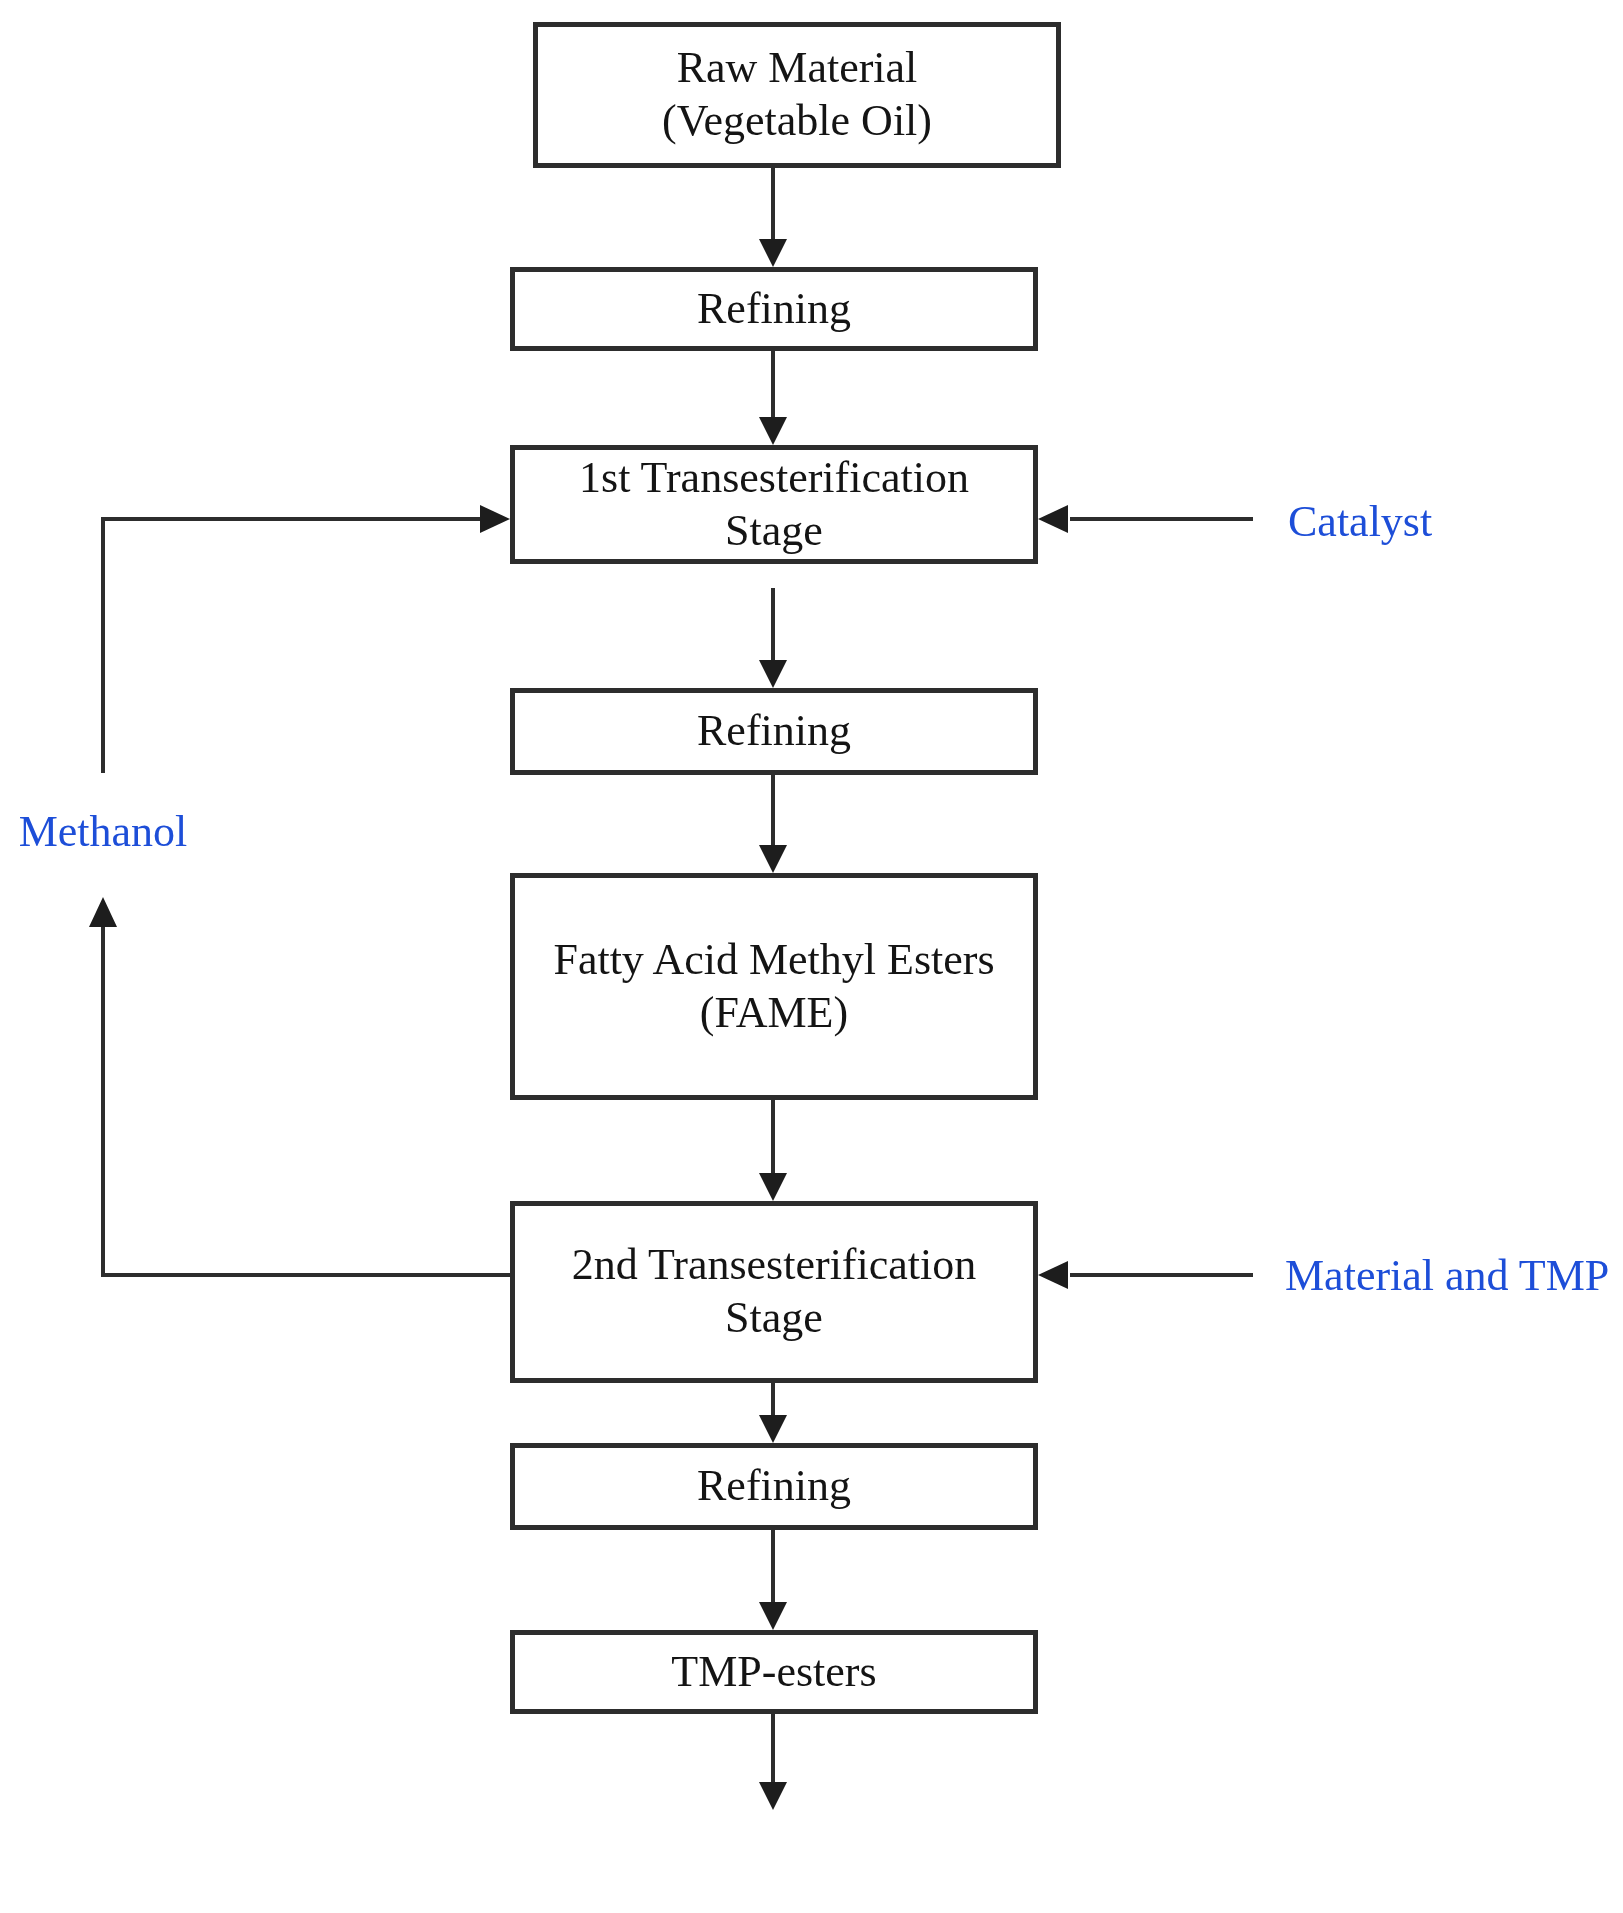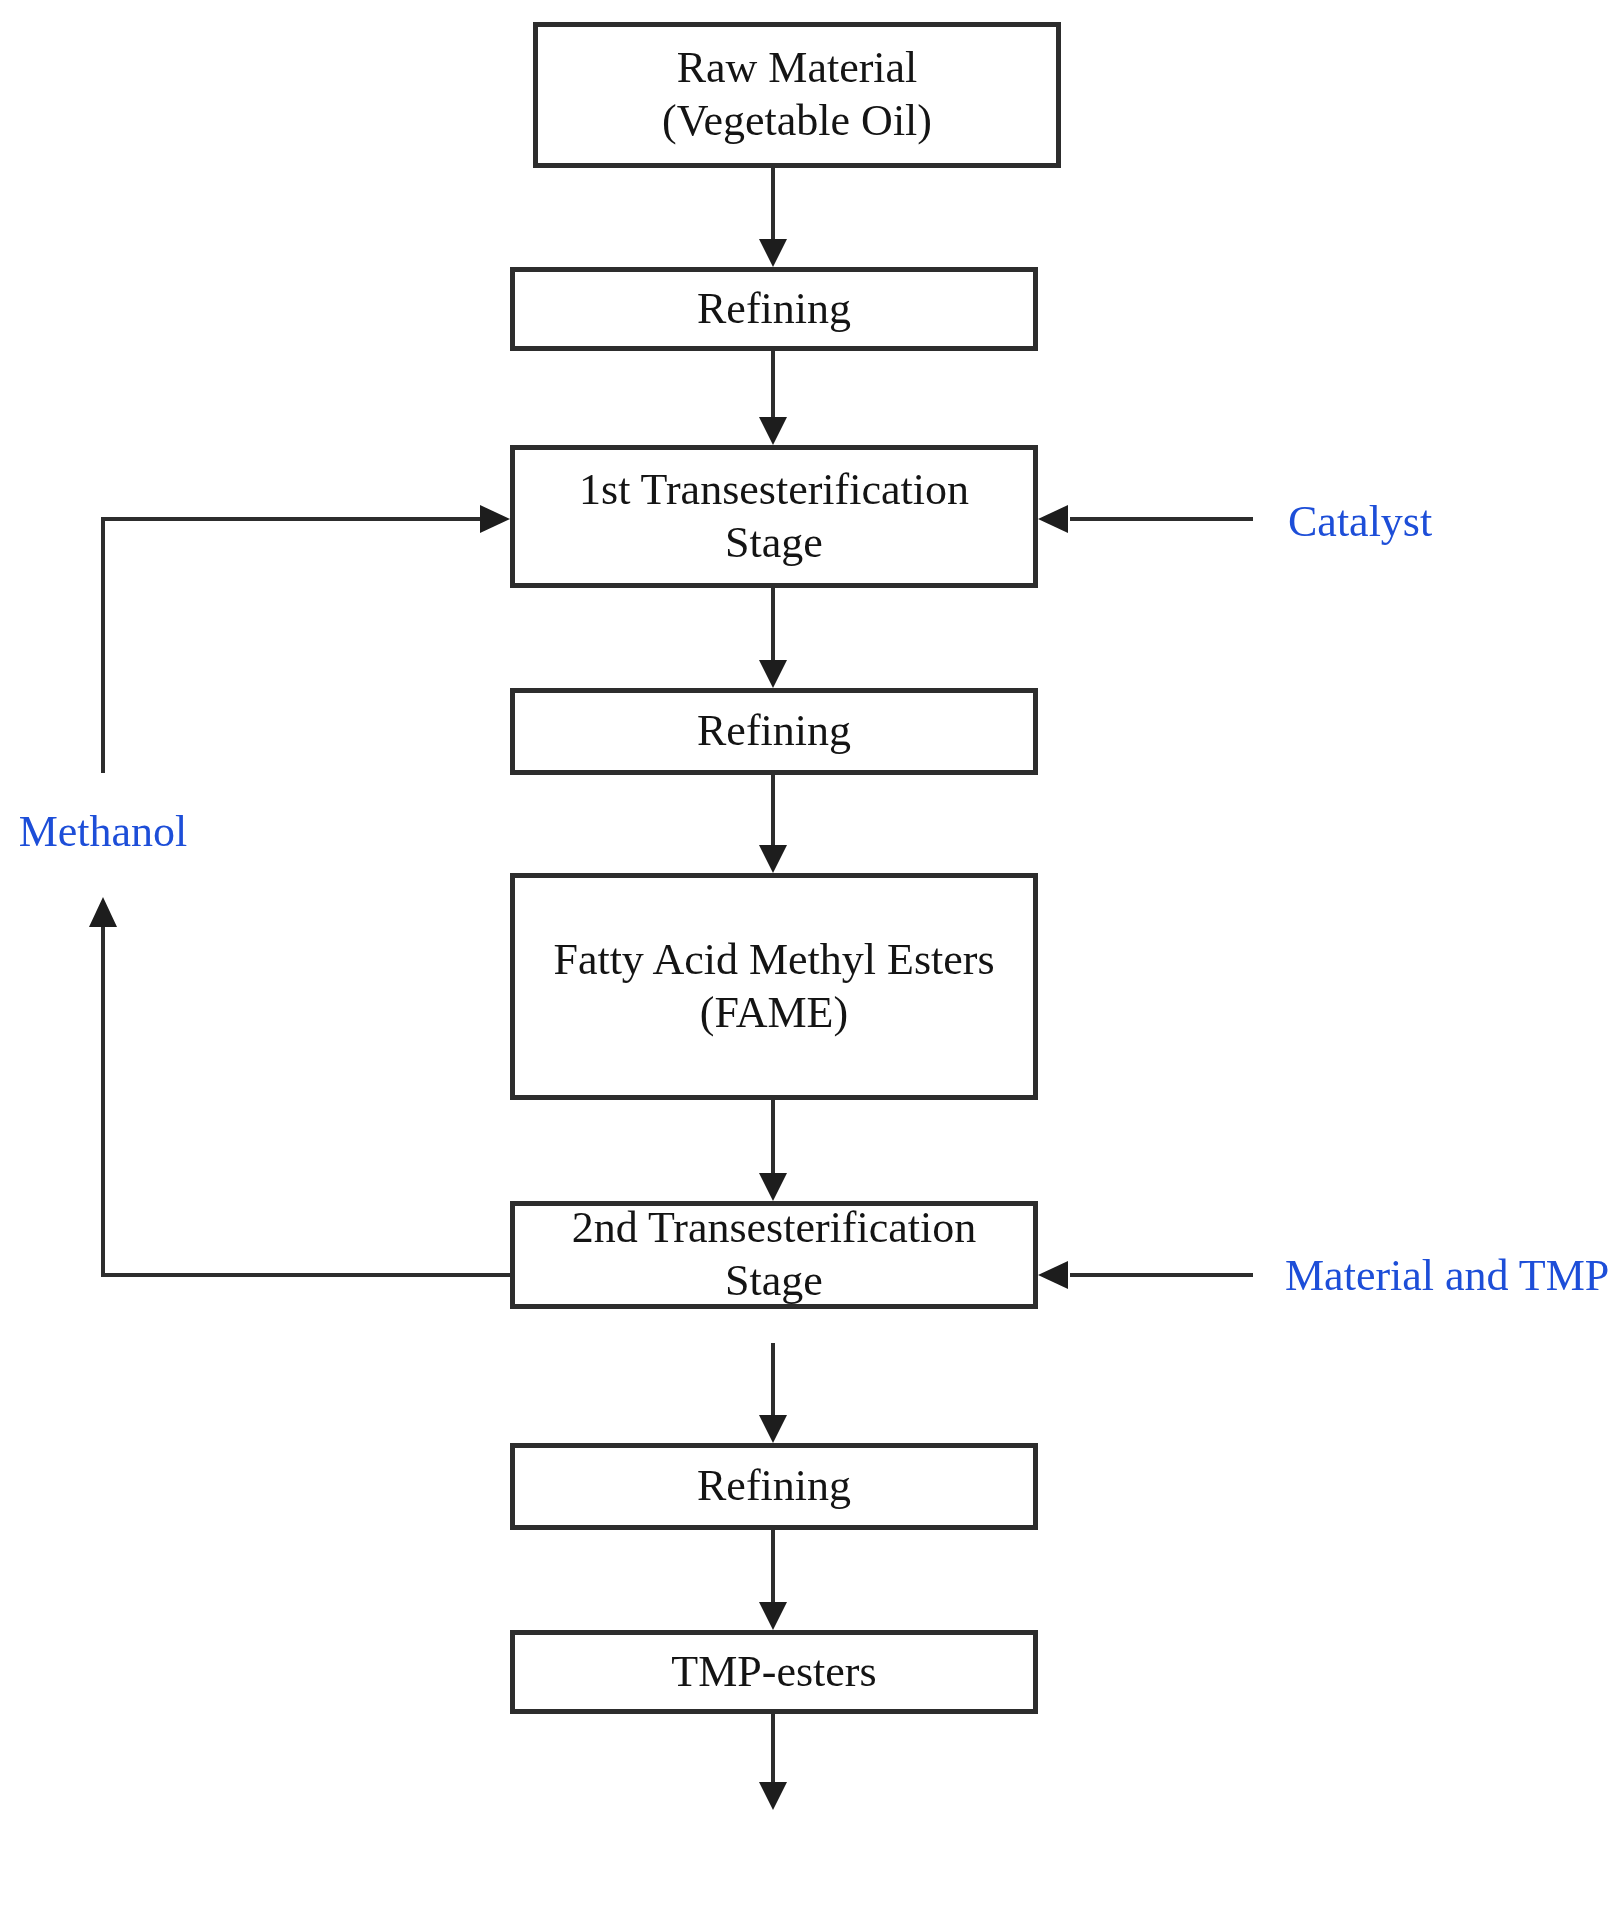--- a/index.html
+++ b/index.html
@@ -34,24 +34,24 @@
     align-items: center;
     justify-content: center;
     text-align: center;
     font-size: 44px;
     line-height: 1.2;
     white-space: pre-line;
     color: #141414;
   }
   .b1 { top: 22px;   height: 146px; margin-left: 23px; }
   .b2 { top: 267px;  height: 84px;  }
-  .b3 { top: 445px;  height: 143px; }
+  .b3 { top: 445px;  height: 119px; }
   .b4 { top: 688px;  height: 87px;  }
   .b5 { top: 873px;  height: 227px; }
-  .b6 { top: 1201px; height: 108px; }
+  .b6 { top: 1201px; height: 182px; }
   .b7 { top: 1443px; height: 87px;  }
   .b8 { top: 1630px; height: 84px;  }
   .b9 { top: 1810px; height: 84px;  }
 
   .side-label {
     position: absolute;
     font-size: 44px;
     line-height: 1.1;
     white-space: nowrap;
     color: #1d4ed8;

